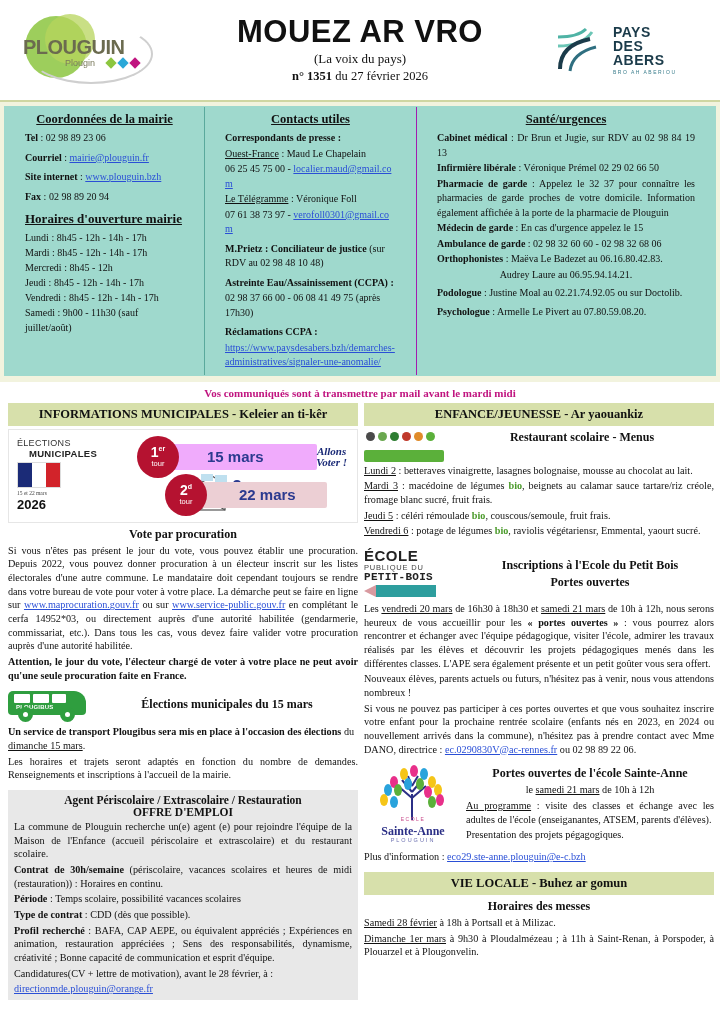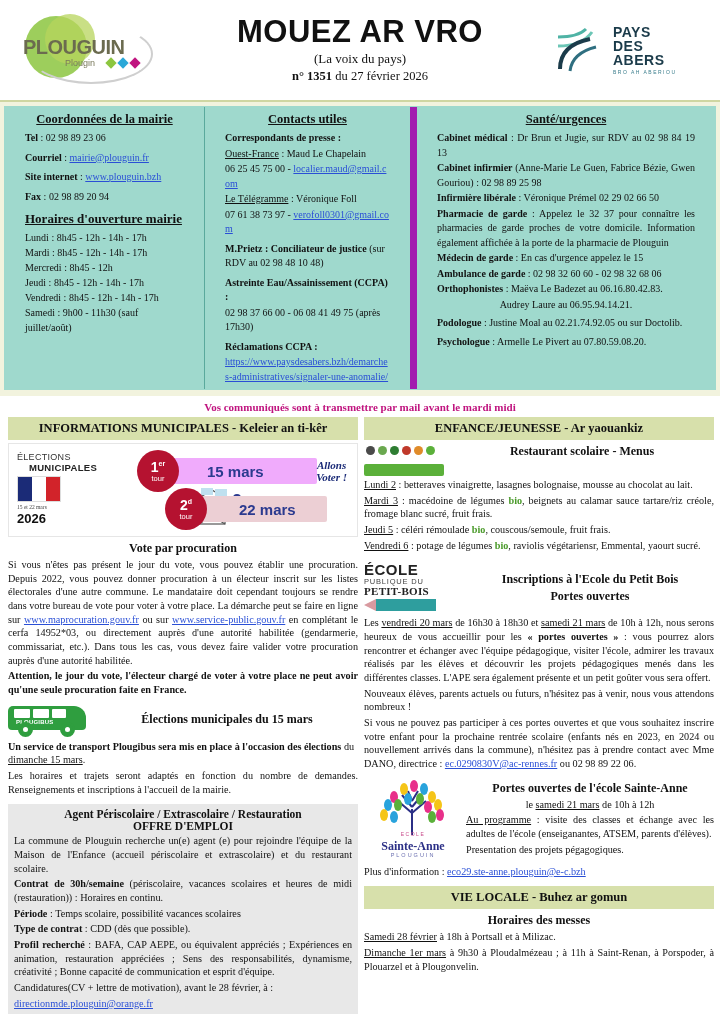--- a/index.html
+++ b/index.html
@@ -29,21 +29,21 @@
   
   .band{
     background:#f2f3de;
     border-top:2px solid #cfd6a2;
     padding:4px 4px 6px 4px;
     box-sizing:border-box;
   }
   .band-inner{display:flex;background:#9fd9cd;border:1px solid #9fd9cd;}
   .bcol{background:#9fd9cd;padding:4px 20px;box-sizing:border-box;}
   .bcol.c1{width:200px;flex:0 0 200px;border-right:1px solid #5aa99c;}
-  .bcol.c2{width:212px;flex:0 0 212px;border-right:7px solid #a21caf;}
+  .bcol.c2{width:212px;flex:0 0 212px;border-right:1px solid #a21caf;}
   .bcol.c3{flex:1;}
   .bhead{
     text-align:center;font-weight:bold;font-size:12.5px;
     text-decoration:underline;margin:1px 0 4px 0;
   }
   .brow{font-size:10px;line-height:1.45;margin:0 0 1px 0;}
   .brow.sp{margin-top:5px;}
   .brow b{font-weight:bold;}
   .lnk{color:#2a4fd6;text-decoration:underline;word-break:break-all;}
   .hours-head{
@@ -138,21 +138,21 @@
   }
   .bus .t1,.bus .t2{position:absolute;bottom:1px;width:11px;height:11px;border-radius:50%;background:#2f9e3f;border:2px solid #2f9e3f;}
   .bus .t1{left:10px;}
   .bus .t2{left:52px;}
   .bus .t1:after,.bus .t2:after{content:"";position:absolute;left:3px;top:3px;width:5px;height:5px;border-radius:50%;background:#fff;}
 
   
   .pbl{width:96px;}
   .pbl .l1{font-family:"Liberation Sans",sans-serif;font-weight:bold;font-size:15px;letter-spacing:.5px;color:#222;line-height:1;}
   .pbl .l2{font-family:"Liberation Sans",sans-serif;font-size:7.5px;letter-spacing:.8px;color:#444;line-height:1.2;}
-  .pbl .l3{font-family:Liberation Serif, serif;font-weight:bold;font-size:11px;letter-spacing:.3px;color:#222;line-height:1;}
+  .pbl .l3{font-family:Liberation Mono, monospace;font-weight:bold;font-size:11px;letter-spacing:.3px;color:#222;line-height:1;}
   .pencil{position:relative;width:72px;height:12px;margin-top:2px;}
   .pencil .shaft{position:absolute;left:12px;top:0;width:60px;height:12px;background:#2e9e9e;}
   .pencil .tip{position:absolute;left:0;top:0;width:0;height:0;border-top:6px solid transparent;border-bottom:6px solid transparent;border-right:12px solid #d89aa0;}
 
   
   .tree{width:96px;height:84px;position:relative;}
   .tree .nm{
     position:absolute;left:6px;top:60px;width:86px;text-align:center;
     font-family:"Liberation Serif",serif;font-weight:bold;font-size:12px;color:#2b2f86;
   }
@@ -267,21 +267,20 @@
         <div class="brow sp"><b>M.Prietz : Conciliateur de justice</b><span> (sur RDV au 02 98 48 10 48)</span></div>
         <div class="brow sp"><b>Astreinte Eau/Assainissement (CCPA) :</b></div>
         <div class="brow">02 98 37 66 00 - 06 08 41 49 75 (après 17h30)</div>
         <div class="brow sp"><b>Réclamations CCPA :</b></div>
         <div class="brow"><a class="lnk" href="#">https://www.paysdesabers.bzh/demarches-administratives/signaler-une-anomalie/</a></div>
       </div>
 
       <div class="bcol c3">
         <div class="bhead">Santé/urgences</div>
         <div class="brow just"><b>Cabinet médical</b><span> : Dr Brun et Jugie, sur RDV au 02 98 84 19 13</span></div>
-        <div class="brow just"><b>Cabinet infirmier</b><span> (Anne-Marie Le Guen, Fabrice   Bézie, Gwen Gouriou) : 02 98 89 25 98</span></div>
         <div class="brow just"><b>Infirmière libérale</b><span> : Véronique Prémel 02 29 02 66 50</span></div>
         <div class="brow just"><b>Pharmacie de garde</b><span> : Appelez le 32 37 pour connaître les pharmacies de garde proches de votre domicile. Information également affichée à la porte de la pharmacie de Plouguin</span></div>
         <div class="brow just"><b>Médecin de garde</b><span> : En cas d'urgence appelez le 15</span></div>
         <div class="brow just"><b>Ambulance de garde</b><span> : 02 98 32 60 60 - 02 98 32 68 06</span></div>
         <div class="brow just"><b>Orthophonistes</b><span> :  Maëva Le Badezet au 06.16.80.42.83.</span></div>
         <div class="brow" style="text-align:center;">Audrey Laure au 06.95.94.14.21.</div>
         <div class="brow just" style="margin-top:4px;"><b>Podologue</b><span> : Justine Moal au 02.21.74.92.05 ou sur Doctolib.</span></div>
         <div class="brow just" style="margin-top:4px;"><b>Psychologue</b><span> : Armelle Le Pivert au 07.80.59.08.20.</span></div>
       </div>
 

